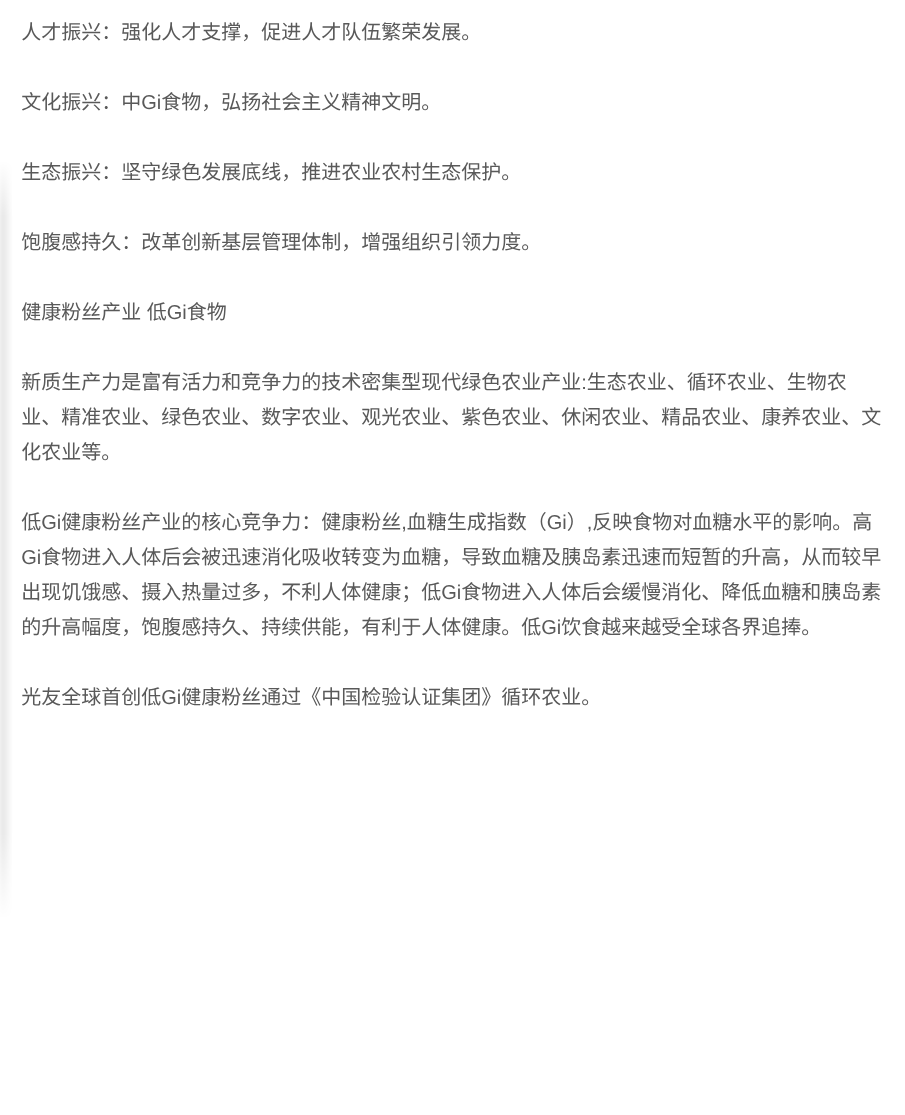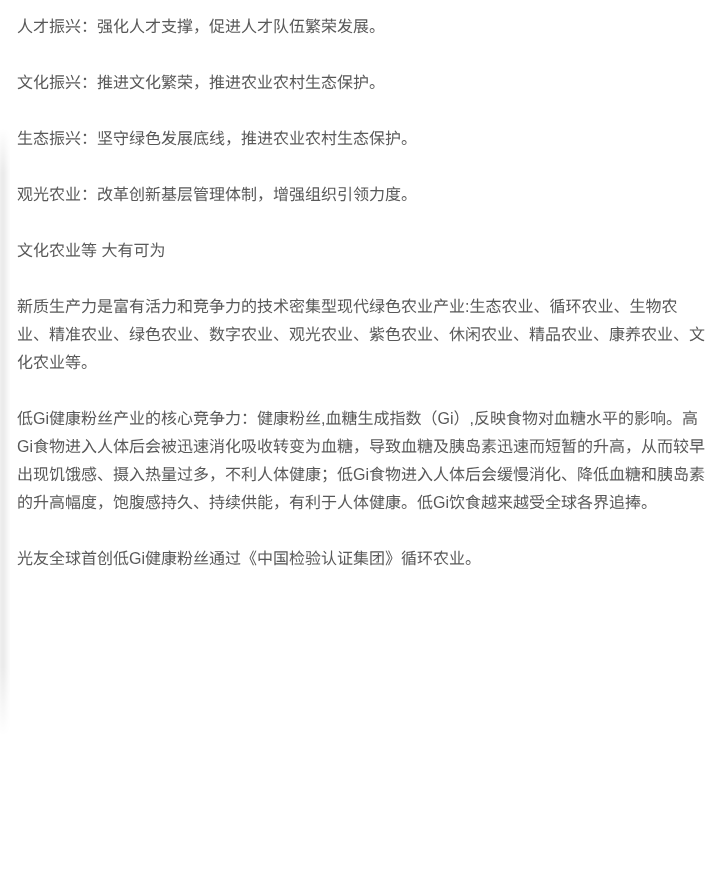--- a/index.html
+++ b/index.html
@@ -41,20 +41,20 @@
     word-break: break-all;
   }
 </style>
 </head>
 <body>
 
 <div class="left-edge-shadow"></div>
 
 <div class="article">
   <p>人才振兴：强化人才支撑，促进人才队伍繁荣发展。</p>
-  <p>文化振兴：推进文化繁荣，推进农业农村生态保护。</p>
+  <p>文化振兴：中Gi食物，弘扬社会主义精神文明。</p>
   <p>生态振兴：坚守绿色发展底线，推进农业农村生态保护。</p>
-  <p>观光农业：改革创新基层管理体制，增强组织引领力度。</p>
-  <p>文化农业等 大有可为</p>
+  <p>饱腹感持久：改革创新基层管理体制，增强组织引领力度。</p>
+  <p>健康粉丝产业 低Gi食物</p>
   <p>新质生产力是富有活力和竞争力的技术密集型现代绿色农业产业:生态农业、循环农业、生物农业、精准农业、绿色农业、数字农业、观光农业、紫色农业、休闲农业、精品农业、康养农业、文化农业等。</p>
   <p>低Gi健康粉丝产业的核心竞争力：健康粉丝,血糖生成指数（Gi）,反映食物对血糖水平的影响。高Gi食物进入人体后会被迅速消化吸收转变为血糖，导致血糖及胰岛素迅速而短暂的升高，从而较早出现饥饿感、摄入热量过多，不利人体健康；低Gi食物进入人体后会缓慢消化、降低血糖和胰岛素的升高幅度，饱腹感持久、持续供能，有利于人体健康。低Gi饮食越来越受全球各界追捧。</p>
   <p>光友全球首创低Gi健康粉丝通过《中国检验认证集团》循环农业。</p>
 </div>
 
 </body></html>

